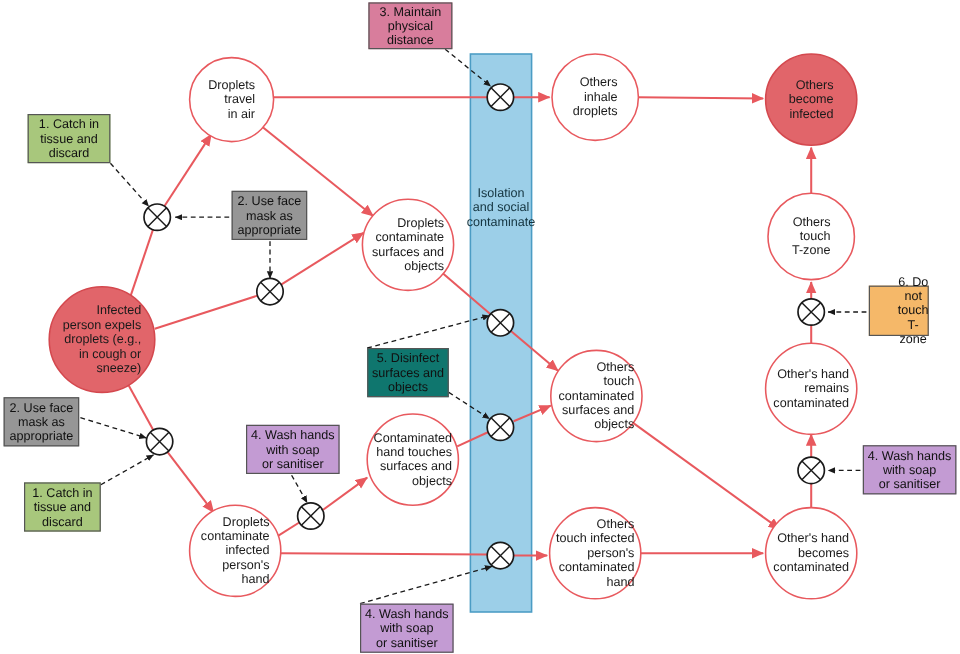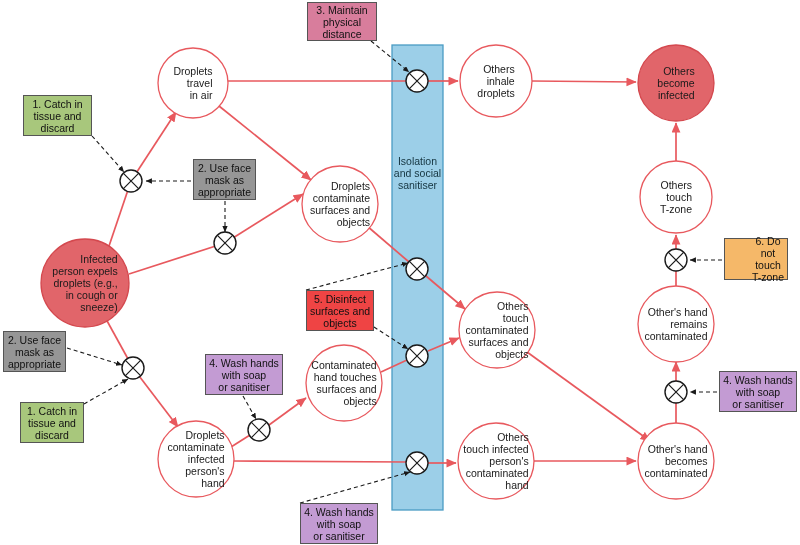--- a/index.html
+++ b/index.html
@@ -146,21 +146,21 @@
       </g>
       <g>
         <circle cx="676" cy="392" r="11" fill="#ffffff" stroke="#1a1a1a" stroke-width="1.4"></circle>
         <path d="M668.2,384.2 L683.8,399.8 M683.8,384.2 L668.2,399.8" stroke="#1a1a1a" stroke-width="1.2"></path>
       </g>
     </g>
   </svg>
 
   <div class="band-label" style="left:385px;top:155px;width:65px;">Isolation
 and social
-sanitiser</div>
+contaminate</div>
 
   <div class="node-label" style="left:158px;top:48px;width:70px;height:70px;">Droplets
 travel
 in air</div>
   <div class="node-label" style="left:39px;top:239px;width:92px;height:88px;">Infected
 person expels
 droplets (e.g.,
 in cough or
 sneeze)</div>
   <div class="node-label" style="left:299px;top:166px;width:82px;height:76px;">Droplets
@@ -213,26 +213,26 @@
 distance</div>
   <div class="box" style="left:3px;top:331px;width:63px;height:41px;background:#969696;">2. Use face
 mask as
 appropriate</div>
   <div class="box" style="left:20px;top:402px;width:64px;height:41px;background:#a8c77c;">1. Catch in
 tissue and
 discard</div>
   <div class="box" style="left:205px;top:354px;width:78px;height:41px;background:#c39bd3;">4. Wash hands
 with soap
 or sanitiser</div>
-  <div class="box" style="left:306px;top:290px;width:68px;height:41px;background:#ef4444;">5. Disinfect
+  <div class="box" style="left:306px;top:290px;width:68px;height:41px;background:#0f766e;">5. Disinfect
 surfaces and
 objects</div>
   <div class="box" style="left:300px;top:503px;width:78px;height:41px;background:#c39bd3;">4. Wash hands
 with soap
 or sanitiser</div>
-  <div class="box" style="left:724px;top:238px;width:64px;height:42px;background:#f5b869;padding-left:24px;">6. Do not
+  <div class="box" style="left:724px;top:238px;width:50px;height:42px;background:#f5b869;padding-left:24px;">6. Do not
 touch
 T-zone</div>
   <div class="box" style="left:719px;top:371px;width:78px;height:41px;background:#c39bd3;">4. Wash hands
 with soap
 or sanitiser</div>
 
 </div>
 
 </body></html>

